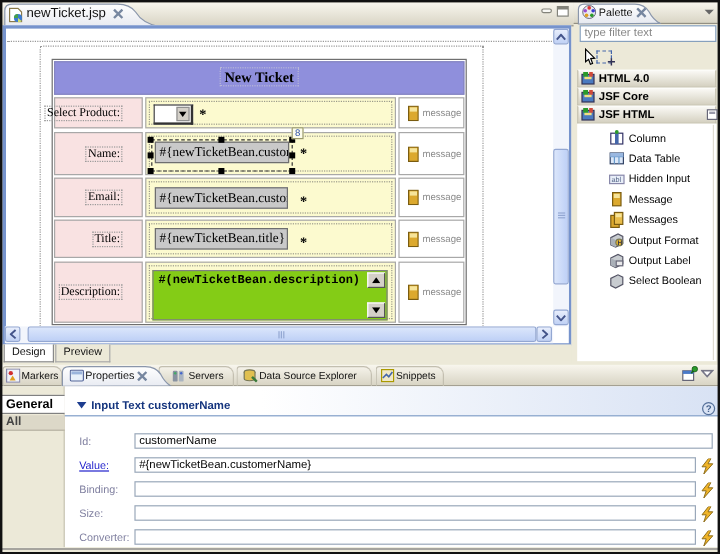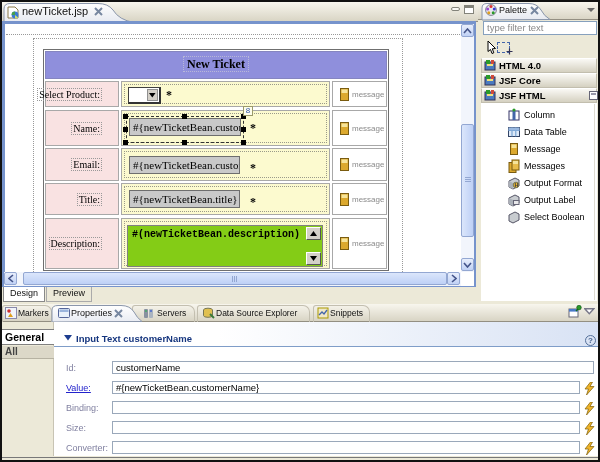--- a/index.html
+++ b/index.html
@@ -262,20 +262,24 @@
   <div class="pitem"><svg width="14" height="14">
         <rect x="2" y="3" width="10" height="9" fill="#fff" stroke="#336"></rect>
         <rect x="5.5" y="3" width="3" height="9" fill="#46a"></rect>
         <circle cx="7" cy="2" r="1.6" fill="#2a9a2a"></circle>
       </svg>Column</div>
   <div class="pitem"><svg width="14" height="14">
         <rect x="1.5" y="2.5" width="11" height="9" fill="#dce8f8" stroke="#346"></rect>
         <path d="M1.5,5.5 h11 M5,2.5 v9 M8.8,2.5 v9" stroke="#69c" stroke-width="1"></path>
         <rect x="1.5" y="2.5" width="11" height="3" fill="#9ab8e0"></rect>
       </svg>Data Table</div>
+  <div class="pitem"><svg width="14" height="14">
+        <rect x="1" y="4" width="12" height="7" fill="#e8eef8" stroke="#88a"></rect>
+        <text x="2.5" y="9.8" font-size="6" fill="#568" font-family="Liberation Sans">abl</text>
+      </svg>Hidden Input</div>
   <div class="pitem"><svg width="14" height="14">
         <rect x="3.5" y="1.5" width="7" height="11" fill="#dca92e" stroke="#7a5c10"></rect>
         <rect x="4.5" y="2.5" width="5" height="3.5" fill="#f6e49a"></rect>
       </svg>Message</div>
   <div class="pitem"><svg width="14" height="14">
         <rect x="2" y="3.5" width="7" height="10" fill="#dca92e" stroke="#7a5c10"></rect>
         <rect x="5" y="1" width="7" height="10" fill="#e8bc4a" stroke="#7a5c10"></rect>
         <rect x="6" y="2" width="5" height="3" fill="#f6e49a"></rect>
       </svg>Messages</div>
   <div class="pitem"><svg width="14" height="14">

